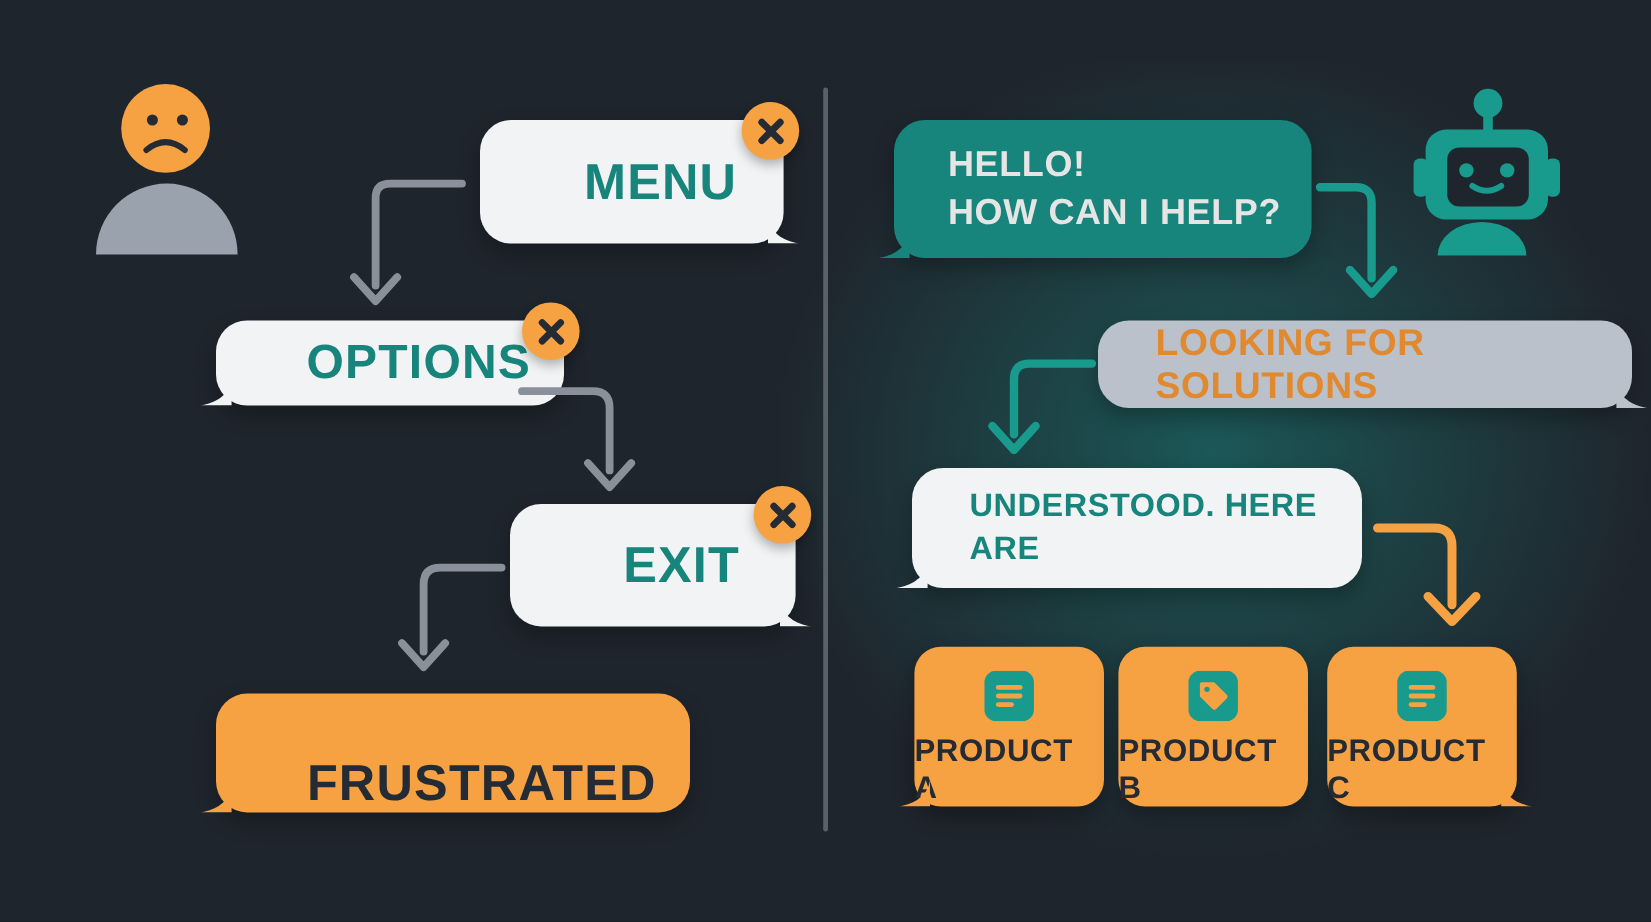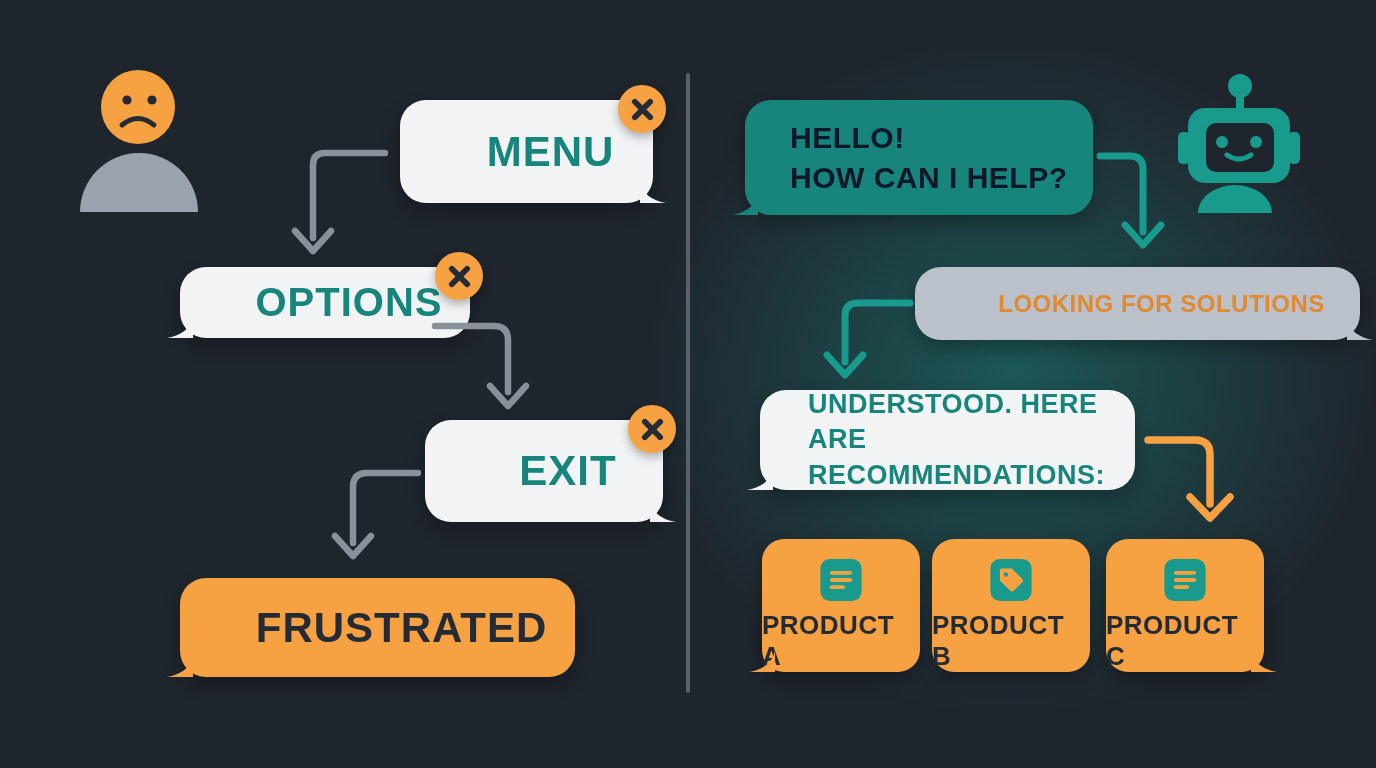--- a/index.html
+++ b/index.html
@@ -10,21 +10,21 @@
   .glow{position:absolute;left:630px;top:50px;width:760px;height:680px;
         background:radial-gradient(ellipse at 50% 48%, var(--glow,rgba(24,138,128,.5)) 0%, rgba(24,138,128,0) 68%);
         pointer-events:none;}
   .divider{position:absolute;left:686px;top:73px;width:4px;height:620px;
            border-radius:3px;background:var(--divider,#5a6169);}
 
   .bubble{position:absolute;border-radius:26px;display:flex;align-items:center;
           justify-content:center;font-weight:bold;
           box-shadow:0 8px 18px rgba(0,0,0,.28);padding-left:48px;}
   .b-white{background:var(--white-bubble,#f1f3f4);color:var(--teal,#17857b);}
-  .b-teal {background:var(--teal,#17857b);color:#0f172a;}
+  .b-teal {background:var(--teal,#17857b);color:#e5e5e5;}
   .b-orange{background:var(--orange,#f6a243);color:var(--dark-text,#252b34);}
   .b-gray {background:var(--gray-bubble,#bac1ca);color:var(--orange-text,#e0892f);}
   .left-align{justify-content:flex-start;}
   .lines{line-height:1.32;letter-spacing:.5px;}
 
   .tail{position:absolute;width:28px;height:26px;bottom:0;}
   .tail.tl{left:-14px;}
   .tail.tr{right:-14px;}
   .b-white .tail path{fill:var(--white-bubble,#f1f3f4);}
   .b-teal  .tail path{fill:var(--teal,#17857b);}
@@ -47,23 +47,23 @@
         background:var(--orange,#f6a243);display:flex;flex-direction:column;
         align-items:center;padding-top:20px;box-sizing:border-box;
         box-shadow:0 8px 18px rgba(0,0,0,.3);}
   .p-icon{width:52px;height:53px;}
   .p-label{margin-top:9px;font-size:26px;font-weight:bold;
            color:var(--dark-text,#252b34);letter-spacing:.5px;}
 
   .t-menu{left:400px;top:100px;width:205px;height:103px;font-size:42px;letter-spacing:1px;}
   .t-options{left:180px;top:267px;width:242px;height:71px;font-size:40px;letter-spacing:1px;}
   .t-exit{left:425px;top:420px;width:190px;height:102px;font-size:42px;letter-spacing:1px;}
-  .t-frustrated{left:180px;top:578px;width:347px;height:99px;font-size:42px;letter-spacing:1px;}
+  .t-frustrated{left:180px;top:578px;width:347px;height:99px;font-size:42px;letter-spacing:1px;align-items:flex-end;}
   .t-hello{left:745px;top:100px;width:348px;height:115px;font-size:30px;padding-left:45px;box-sizing:border-box;}
-  .t-looking{left:915px;top:267px;width:397px;height:73px;font-size:24px;letter-spacing:.5px;}
+  .t-looking{left:915px;top:267px;width:397px;height:73px;font-size:31px;letter-spacing:.5px;}
   .t-understood{left:760px;top:390px;width:375px;height:100px;font-size:27px;box-sizing:border-box;}
 </style>
 </head>
 <body>
 
 <div id="stage">
 
   <div class="glow"></div>
   <div class="divider"></div>
 
@@ -172,21 +172,20 @@
         </svg>
     </div>
 
     <svg class="arrow a-teal" style="left:800px;top:290px;" width="120" height="95" viewBox="0 0 120 95">
       <path d="M110 13 H58 Q45 13 45 26 V72 M27 65 L45 85 L63 65"></path>
     </svg>
 
     <div class="bubble b-white t-understood left-align">
       <div class="lines">
         <div>UNDERSTOOD. HERE ARE</div>
-        <div>RECOMMENDATIONS:</div>
       </div>
       <svg class="tail tl" viewBox="0 0 24 24">
         <path d="M24 4 C22 16 12 22 0 24 L24 24 Z"></path>
         </svg>
     </div>
 
     <svg class="arrow a-orange" style="left:1140px;top:426px;" width="110" height="105" viewBox="0 0 110 105">
       <path d="M8 14 H55 Q70 14 70 29 V78 M50 71 L70 92 L90 71"></path>
     </svg>
 

